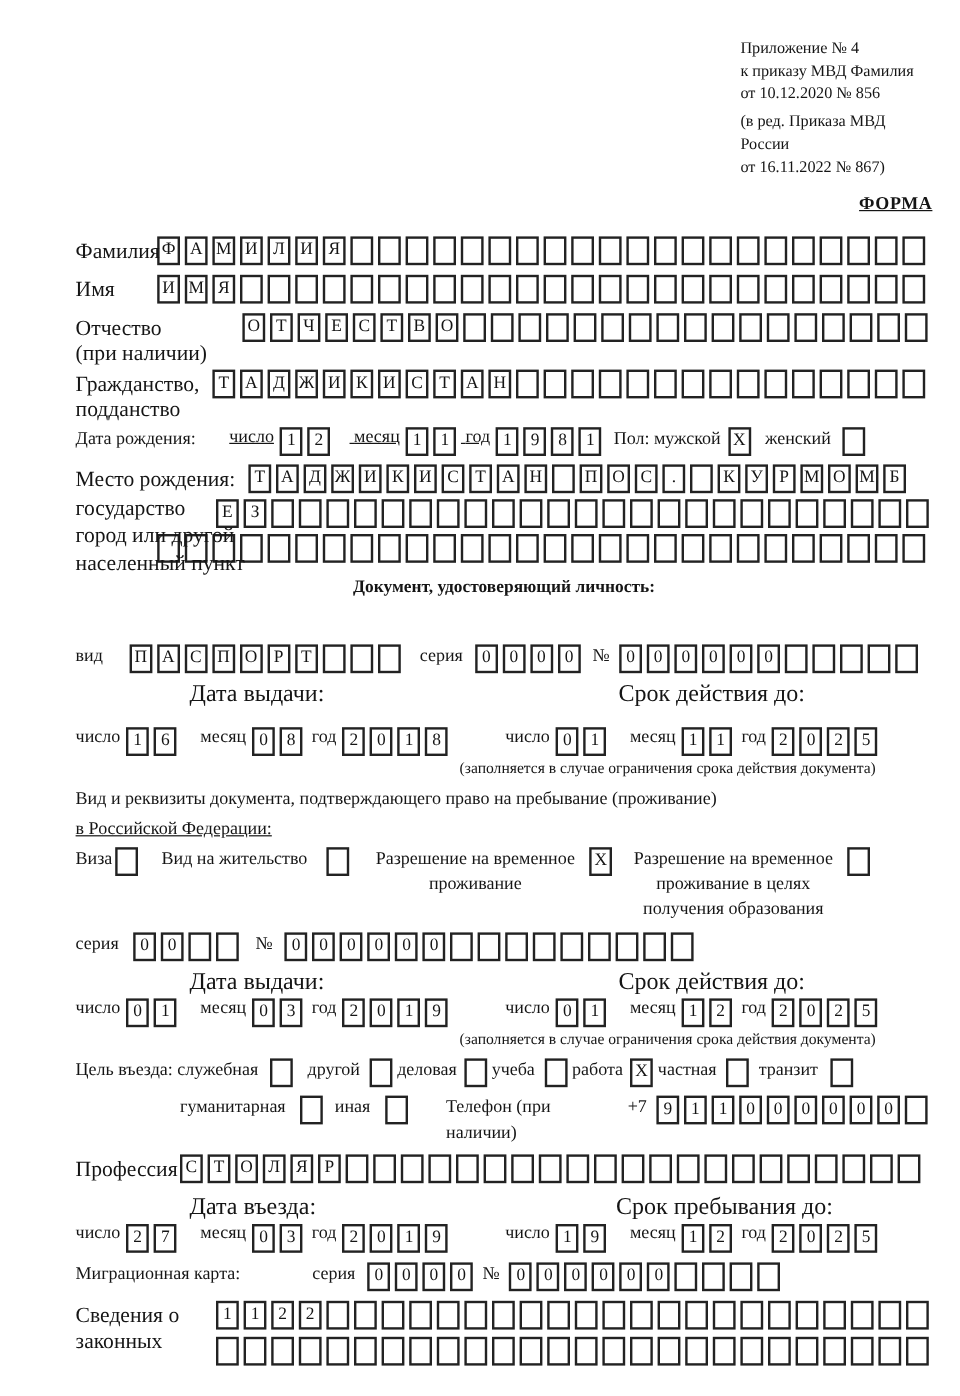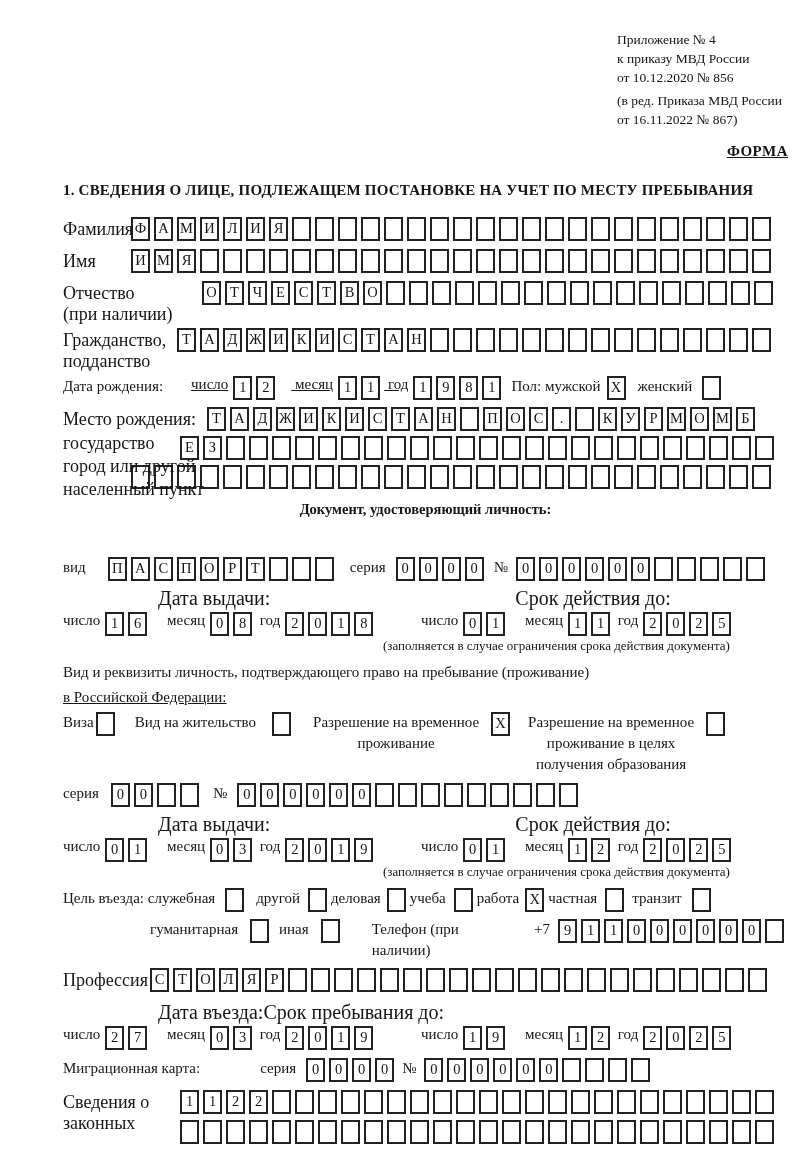--- a/index.html
+++ b/index.html
@@ -1,18 +1,18 @@
 <!DOCTYPE html>
 <html><head>
 <meta charset="utf-8">
 <style>
   html,body{margin:0;padding:0;background:#fff;}
   body{width:800px;height:1163px;overflow:hidden;color:#151515;
        font-family:"Liberation Serif","DejaVu Serif",serif;}
-  .page{box-sizing:border-box;width:800px;height:1163px;padding:30px 12px 0 63px;position:relative;}
+  .page{box-sizing:border-box;width:800px;height:1163px;padding:30px 23px 0 63px;position:relative;}
   .hdr{margin-left:554px;font-size:13.5px;line-height:19px;}
   .hdr .ed{margin-top:4px;}
   .forma{margin-left:554px;text-align:right;font-weight:bold;font-size:15px;margin-top:14px;letter-spacing:.5px;padding-right:0;text-decoration:underline;}
   .title{margin-top:16px;text-align:center;font-weight:bold;font-size:16.5px;line-height:24px;}
   .title-blank{display:inline-block;width:62px;border-bottom:2px solid #333;height:14px;margin-left:12px;}
   .sect{margin-top:22px;font-weight:bold;font-size:15px;letter-spacing:.2px;}
   .cells{white-space:nowrap;}
   .cell{display:inline-block;box-sizing:border-box;width:19px;height:24px;border:2px solid #222;
         margin-right:4px;text-align:center;font-size:14.5px;line-height:19px;vertical-align:top;background:#fff;}
   .blk{position:relative;margin-top:5px;}
@@ -29,29 +29,28 @@
   .doc-title{text-align:center;font-weight:bold;font-size:14.5px;margin-top:6px;margin-bottom:4px;}
   .optlbl{text-align:center;font-size:15px;line-height:21px;}
 </style>
 </head>
 <body>
 
 <div class="page">
 
   <div class="hdr">
     <div>Приложение № 4</div>
-    <div>к приказу МВД России</div>
+    <div>к приказу МВД Фамилия</div>
     <div>от 10.12.2020 № 856</div>
     <div class="ed">(в ред. Приказа МВД России</div>
     <div>от 16.11.2022 № 867)</div>
   </div>
   <div class="forma">ФОРМА</div>
 
 
-  <div class="sect">1. СВЕДЕНИЯ О ЛИЦЕ, ПОДЛЕЖАЩЕМ ПОСТАНОВКЕ НА УЧЕТ ПО МЕСТУ ПРЕБЫВАНИЯ</div>
 
   <div class="blk" style="margin-top:18px;height:27px;">
     <span class="lblabs">Фамилия</span>
     <span class="cells crow" style="margin-left:68px;"><span class="cell">Ф</span><span class="cell">А</span><span class="cell">М</span><span class="cell">И</span><span class="cell">Л</span><span class="cell">И</span><span class="cell">Я</span><span class="cell"></span><span class="cell"></span><span class="cell"></span><span class="cell"></span><span class="cell"></span><span class="cell"></span><span class="cell"></span><span class="cell"></span><span class="cell"></span><span class="cell"></span><span class="cell"></span><span class="cell"></span><span class="cell"></span><span class="cell"></span><span class="cell"></span><span class="cell"></span><span class="cell"></span><span class="cell"></span><span class="cell"></span><span class="cell"></span><span class="cell"></span></span>
   </div>
 
   <div class="blk" style="height:27px;">
     <span class="lblabs">Имя</span>
     <span class="cells crow" style="margin-left:68px;"><span class="cell">И</span><span class="cell">М</span><span class="cell">Я</span><span class="cell"></span><span class="cell"></span><span class="cell"></span><span class="cell"></span><span class="cell"></span><span class="cell"></span><span class="cell"></span><span class="cell"></span><span class="cell"></span><span class="cell"></span><span class="cell"></span><span class="cell"></span><span class="cell"></span><span class="cell"></span><span class="cell"></span><span class="cell"></span><span class="cell"></span><span class="cell"></span><span class="cell"></span><span class="cell"></span><span class="cell"></span><span class="cell"></span><span class="cell"></span><span class="cell"></span><span class="cell"></span></span>
   </div>
@@ -105,35 +104,35 @@
     <span class="lbl" style="margin-left:12px;margin-right:10px;">серия</span>
     <span class="cells"><span class="cell">0</span><span class="cell">0</span><span class="cell">0</span><span class="cell">0</span></span>
     <span class="lbl" style="margin-left:6px;margin-right:8px;">№</span>
     <span class="cells"><span class="cell">0</span><span class="cell">0</span><span class="cell">0</span><span class="cell">0</span><span class="cell">0</span><span class="cell">0</span><span class="cell"></span><span class="cell"></span><span class="cell"></span><span class="cell"></span><span class="cell"></span></span>
   </div>
 
   <div class="dtitles">
     <span style="margin-left:95px;">Дата выдачи:</span>
     <span style="margin-left:245px;">Срок действия до:</span>
   </div>
-  <div class="inrow" style="margin-top:2px;align-items:flex-end;">
+  <div class="inrow" style="margin-top:16px;align-items:flex-end;">
     <span class="dgrp" style="width:358px;">
       <span class="dl">число</span><span class="cells"><span class="cell">1</span><span class="cell">6</span></span><span class="sp"></span>
       <span class="dl">месяц</span><span class="cells"><span class="cell">0</span><span class="cell">8</span></span>
       <span class="dl">год</span><span class="cells"><span class="cell">2</span><span class="cell">0</span><span class="cell">1</span><span class="cell">8</span></span>
     </span>
     <span class="dgrp">
       <span class="dl">число</span><span class="cells"><span class="cell">0</span><span class="cell">1</span></span><span class="sp"></span>
       <span class="dl">месяц</span><span class="cells"><span class="cell">1</span><span class="cell">1</span></span>
       <span class="dl">год</span><span class="cells"><span class="cell">2</span><span class="cell">0</span><span class="cell">2</span><span class="cell">5</span></span>
     </span>
   </div>
   <div class="note" style="margin-left:320px;">(заполняется в случае ограничения срока действия документа)</div>
 
-  <div class="lbl" style="margin-top:8px;">Вид и реквизиты личность, подтверждающего право на пребывание (проживание)</div>
+  <div class="lbl" style="margin-top:8px;">Вид и реквизиты документа, подтверждающего право на пребывание (проживание)</div>
   <div class="lbl" style="margin-top:4px;text-decoration:underline;">в Российской Федерации:</div>
 
   <div class="inrow" style="margin-top:4px;">
     <span class="lbl">Виза</span>
     <span class="cells" style="margin-left:2px;"><span class="cell"></span></span>
     <span class="lbl" style="margin-left:16px;">Вид на жительство</span>
     <span class="cells" style="margin-left:16px;"><span class="cell"></span></span>
     <span class="optlbl" style="margin-left:18px;">
       <div>Разрешение на временное</div>
       <div>проживание</div>
@@ -199,21 +198,21 @@
     <span class="cells"><span class="cell">9</span><span class="cell">1</span><span class="cell">1</span><span class="cell">0</span><span class="cell">0</span><span class="cell">0</span><span class="cell">0</span><span class="cell">0</span><span class="cell">0</span><span class="cell"></span></span>
   </div>
 
   <div class="blk" style="margin-top:7px;height:27px;">
     <span class="lblabs">Профессия</span>
     <span class="cells crow" style="margin-left:87px;"><span class="cell">С</span><span class="cell">Т</span><span class="cell">О</span><span class="cell">Л</span><span class="cell">Я</span><span class="cell">Р</span><span class="cell"></span><span class="cell"></span><span class="cell"></span><span class="cell"></span><span class="cell"></span><span class="cell"></span><span class="cell"></span><span class="cell"></span><span class="cell"></span><span class="cell"></span><span class="cell"></span><span class="cell"></span><span class="cell"></span><span class="cell"></span><span class="cell"></span><span class="cell"></span><span class="cell"></span><span class="cell"></span><span class="cell"></span><span class="cell"></span><span class="cell"></span></span>
   </div>
 
   <div class="dtitles">
     <span style="margin-left:95px;">Дата въезда:</span>
-    <span style="font-family:Liberation Serif, serif;">Срок пребывания до:</span>
+    <span style="margin-left:250px;font-family:Liberation Serif, serif;">Срок пребывания до:</span>
   </div>
   <div class="inrow" style="margin-top:2px;">
     <span class="dgrp" style="width:358px;">
       <span class="dl">число</span><span class="cells"><span class="cell">2</span><span class="cell">7</span></span><span class="sp"></span>
       <span class="dl">месяц</span><span class="cells"><span class="cell">0</span><span class="cell">3</span></span>
       <span class="dl">год</span><span class="cells"><span class="cell">2</span><span class="cell">0</span><span class="cell">1</span><span class="cell">9</span></span>
     </span>
     <span class="dgrp">
       <span class="dl">число</span><span class="cells"><span class="cell">1</span><span class="cell">9</span></span><span class="sp"></span>
       <span class="dl">месяц</span><span class="cells"><span class="cell">1</span><span class="cell">2</span></span>

